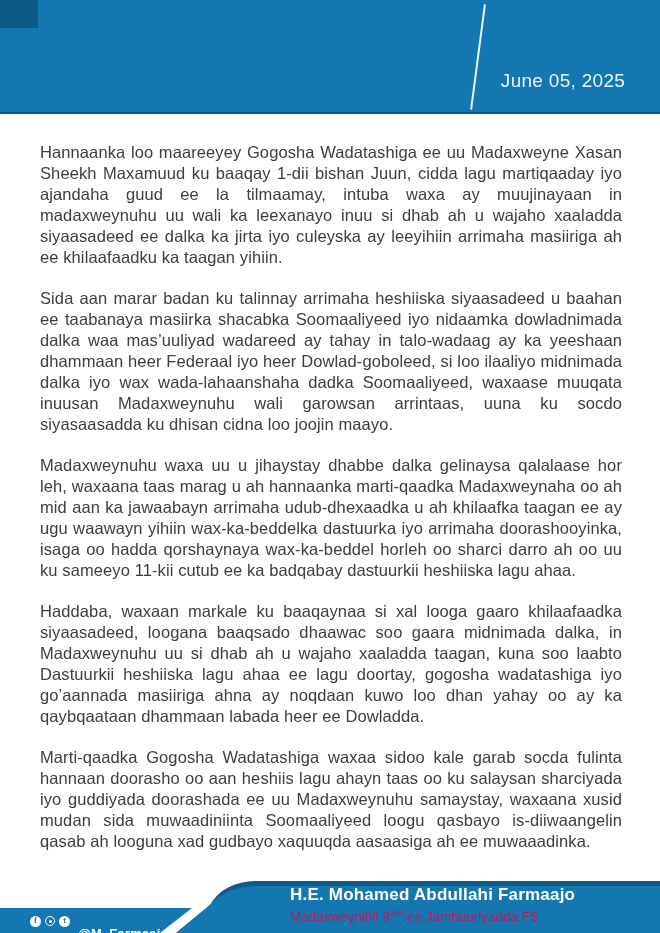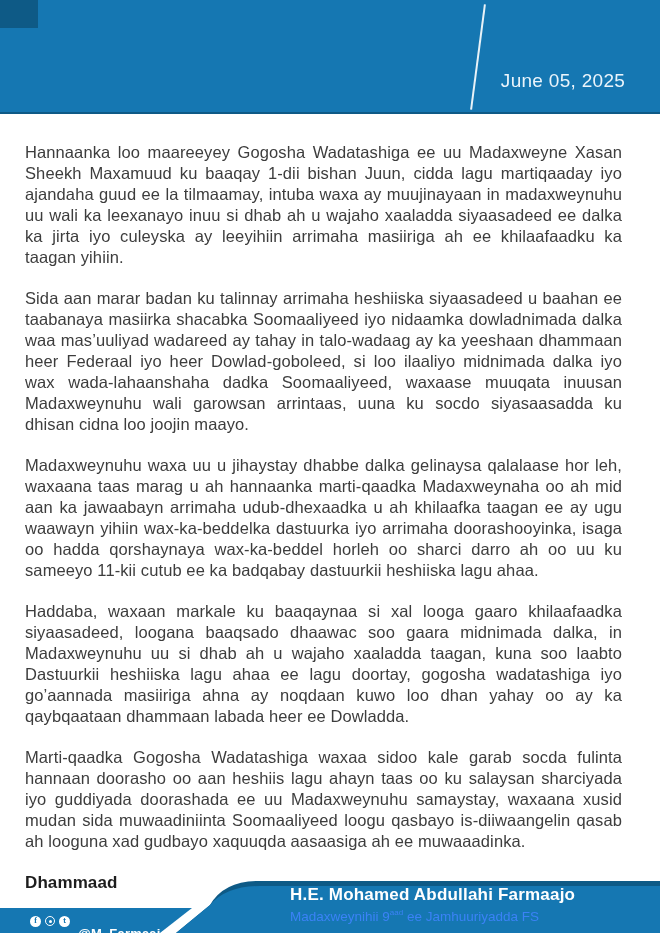--- a/index.html
+++ b/index.html
@@ -44,21 +44,21 @@
     direction:rtl;
   }
   .header-date{
     position:absolute;right:22px;top:70px;width:150px;
     text-align:center;color:#eaf4fb;font-size:19px;
     letter-spacing:0.3px;
   }
   
   .content{
     position:absolute;top:114px;left:0;width:652px;
-    padding:28px 30px 0 25px;
+    padding:28px 30px 0 40px;
   }
   .content p{
     color:var(--text);
     font-size:16.5px;line-height:21px;
     text-align:justify;
     margin-bottom:20px;
     letter-spacing:0.1px;
   }
   .content p.closing{
     font-weight:bold;color:#1d1d1d;text-align:left;
@@ -67,21 +67,21 @@
   
   .footer{
     position:absolute;left:0;bottom:0;width:660px;height:56px;
   }
   .footer svg{position:absolute;left:0;top:0;}
   .footer-right{
     position:absolute;left:290px;top:8px;width:360px;
     text-align:left;color:#ffffff;
   }
   .footer-name{font-size:17px;font-weight:bold;letter-spacing:0.2px;}
-  .footer-role{font-size:13.5px;color:#3b82f6;margin-top:3px;}
+  .footer-role{font-size:13.5px;color:#be185d;margin-top:3px;}
   .footer-role sup{font-size:8px;}
   .footer-left{
     position:absolute;left:30px;top:35px;height:18px;
     display:flex;align-items:center;gap:4px;color:#ffffff;
   }
   .icon{
     width:11px;height:11px;border-radius:50%;
     display:inline-flex;align-items:center;justify-content:center;
     font-size:8px;font-weight:bold;line-height:1;
   }
@@ -101,21 +101,20 @@
     <div class="header-divider"></div>
     <div class="header-date">June 05, 2025</div>
   </div>
 
   <div class="content">
     <p>Hannaanka loo maareeyey Gogosha Wadatashiga ee uu Madaxweyne Xasan Sheekh Maxamuud ku baaqay 1-dii bishan Juun, cidda lagu martiqaaday iyo ajandaha guud ee la tilmaamay, intuba waxa ay muujinayaan in madaxweynuhu uu wali ka leexanayo inuu si dhab ah u wajaho xaaladda siyaasadeed ee dalka ka jirta iyo culeyska ay leeyihiin arrimaha masiiriga ah ee khilaafaadku ka taagan yihiin.</p>
     <p>Sida aan marar badan ku talinnay arrimaha heshiiska siyaasadeed u baahan ee taabanaya masiirka shacabka Soomaaliyeed iyo nidaamka dowladnimada dalka waa mas’uuliyad wadareed ay tahay in talo-wadaag ay ka yeeshaan dhammaan heer Federaal iyo heer Dowlad-goboleed, si loo ilaaliyo midnimada dalka iyo wax wada-lahaanshaha dadka Soomaaliyeed, waxaase muuqata inuusan Madaxweynuhu wali garowsan arrintaas, uuna ku socdo siyasaasadda ku dhisan cidna loo joojin maayo.</p>
     <p>Madaxweynuhu waxa uu u jihaystay dhabbe dalka gelinaysa qalalaase hor leh, waxaana taas marag u ah hannaanka marti-qaadka Madaxweynaha oo ah mid aan ka jawaabayn arrimaha udub-dhexaadka u ah khilaafka taagan ee ay ugu waawayn yihiin wax-ka-beddelka dastuurka iyo arrimaha doorashooyinka, isaga oo hadda qorshaynaya wax-ka-beddel horleh oo sharci darro ah oo uu ku sameeyo 11-kii cutub ee ka badqabay dastuurkii heshiiska lagu ahaa.</p>
     <p>Haddaba, waxaan markale ku baaqaynaa si xal looga gaaro khilaafaadka siyaasadeed, loogana baaqsado dhaawac soo gaara midnimada dalka, in Madaxweynuhu uu si dhab ah u wajaho xaaladda taagan, kuna soo laabto Dastuurkii heshiiska lagu ahaa ee lagu doortay, gogosha wadatashiga iyo go’aannada masiiriga ahna ay noqdaan kuwo loo dhan yahay oo ay ka qaybqaataan dhammaan labada heer ee Dowladda.</p>
     <p>Marti-qaadka Gogosha Wadatashiga waxaa sidoo kale garab socda fulinta hannaan doorasho oo aan heshiis lagu ahayn taas oo ku salaysan sharciyada iyo guddiyada doorashada ee uu Madaxweynuhu samaystay, waxaana xusid mudan sida muwaadiniinta Soomaaliyeed loogu qasbayo is-diiwaangelin qasab ah looguna xad gudbayo xaquuqda aasaasiga ah ee muwaaadinka.</p>
-    <p class="closing">Dhammaad</p>
   </div>
 
   <div class="footer">
     <svg width="660" height="56" viewBox="0 0 660 56">
 
       <path d="M176,56 L210,28 Q224,4 258,4 L660,4 L660,56 Z" fill="#0e5a86"></path>
 
       <path d="M176,56 L210,28 Q226,9 260,9 L660,9 L660,56 Z" fill="#1577b2"></path>
 
       <path d="M0,31 L192,31 L160,56 L0,56 Z" fill="#1577b2"></path>

